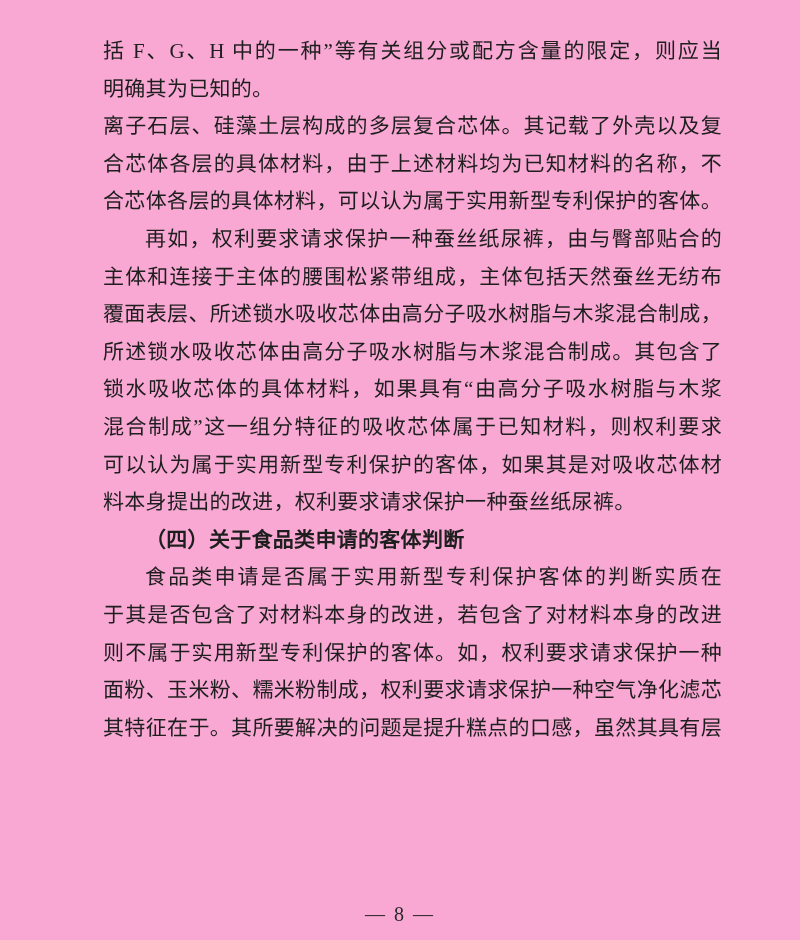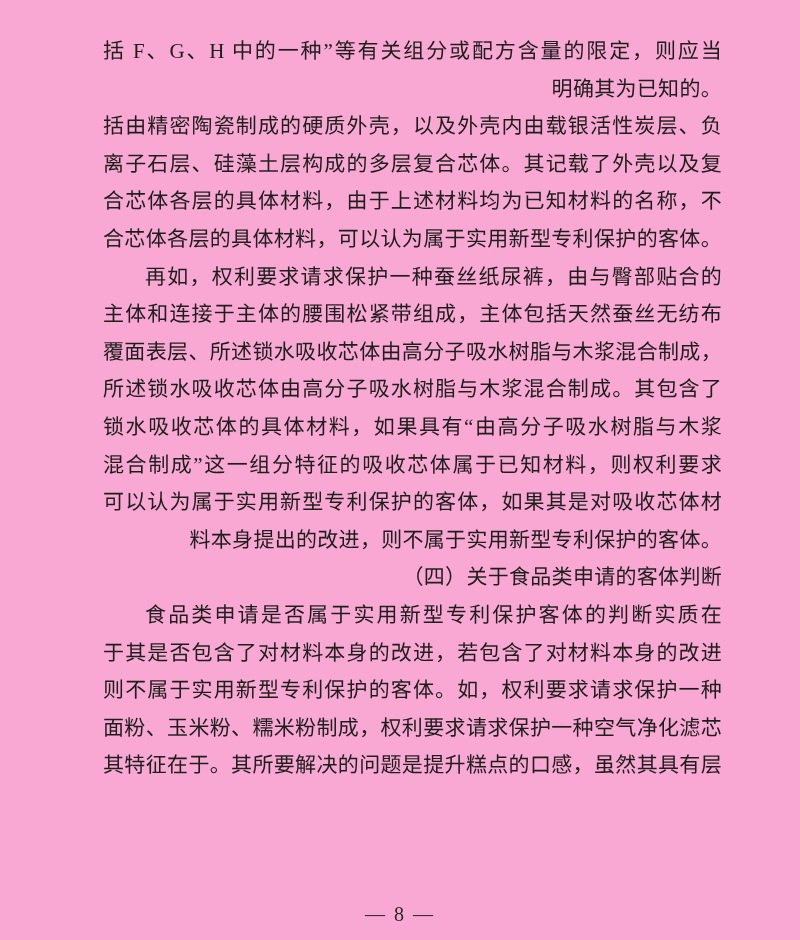--- a/index.html
+++ b/index.html
@@ -21,32 +21,31 @@
     left: 103px;
     top: 33px;
     width: 619px;
   }
   .line {
     height: 37.6px;
     line-height: 37.6px;
     font-size: 21px;
     white-space: nowrap;
     letter-spacing: 0.3px;
-    text-align: right;
   }
   .line.justify {
     text-align: justify;
     text-align-last: justify;
     white-space: normal;
   }
   .line.indent {
     text-indent: 2em;
   }
   .line.heading {
-    font-weight: normal;
+    font-weight: bold;
   }
   .page-number {
     position: absolute;
     left: 0;
     right: 0;
     top: 900px;
     height: 28px;
     line-height: 28px;
     text-align: center;
     font-size: 20px;
@@ -54,32 +53,31 @@
     color: #2a2a2a;
   }
 </style>
 </head>
 <body>
 
 <div class="page">
   <div class="text-block">
       <div class="line justify">括 F、G、H 中的一种”等有关组分或配方含量的限定，则应当</div>
       <div class="line">明确其为已知的。</div>
-      <div class="line justify">括由精密陶瓷制成的硬质外壳，以及外壳内由载银活性炭层、负</div>
       <div class="line justify">离子石层、硅藻土层构成的多层复合芯体。其记载了外壳以及复</div>
       <div class="line justify">合芯体各层的具体材料，由于上述材料均为已知材料的名称，不</div>
       <div class="line justify">合芯体各层的具体材料，可以认为属于实用新型专利保护的客体。</div>
       <div class="line justify indent">再如，权利要求请求保护一种蚕丝纸尿裤，由与臀部贴合的</div>
       <div class="line justify">主体和连接于主体的腰围松紧带组成，主体包括天然蚕丝无纺布</div>
       <div class="line justify">覆面表层、所述锁水吸收芯体由高分子吸水树脂与木浆混合制成，</div>
       <div class="line justify">所述锁水吸收芯体由高分子吸水树脂与木浆混合制成。其包含了</div>
       <div class="line justify">锁水吸收芯体的具体材料，如果具有“由高分子吸水树脂与木浆</div>
       <div class="line justify">混合制成”这一组分特征的吸收芯体属于已知材料，则权利要求</div>
       <div class="line justify">可以认为属于实用新型专利保护的客体，如果其是对吸收芯体材</div>
-      <div class="line">料本身提出的改进，则不属于实用新型专利保护的客体。</div>
+      <div class="line">料本身提出的改进，权利要求请求保护一种蚕丝纸尿裤。</div>
       <div class="line indent heading">（四）关于食品类申请的客体判断</div>
       <div class="line justify indent">食品类申请是否属于实用新型专利保护客体的判断实质在</div>
       <div class="line justify">于其是否包含了对材料本身的改进，若包含了对材料本身的改进</div>
       <div class="line justify">则不属于实用新型专利保护的客体。如，权利要求请求保护一种</div>
       <div class="line justify">面粉、玉米粉、糯米粉制成，权利要求请求保护一种空气净化滤芯</div>
       <div class="line justify">其特征在于。其所要解决的问题是提升糕点的口感，虽然其具有层</div>
     </div>
   <div class="page-number">— 8 —</div>
 </div>
 

